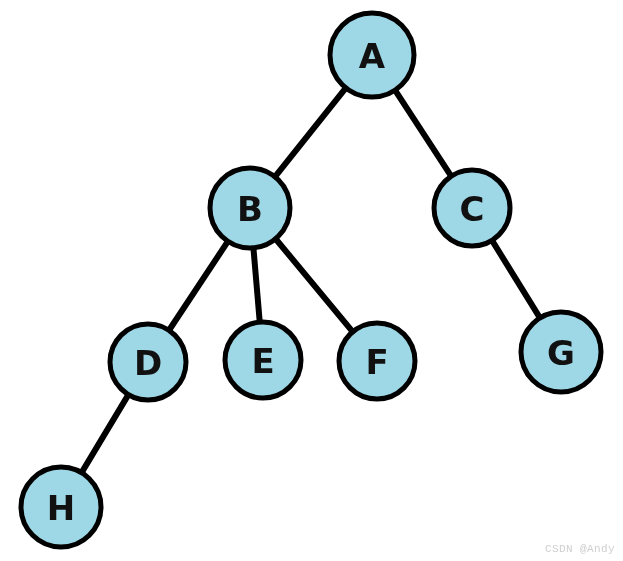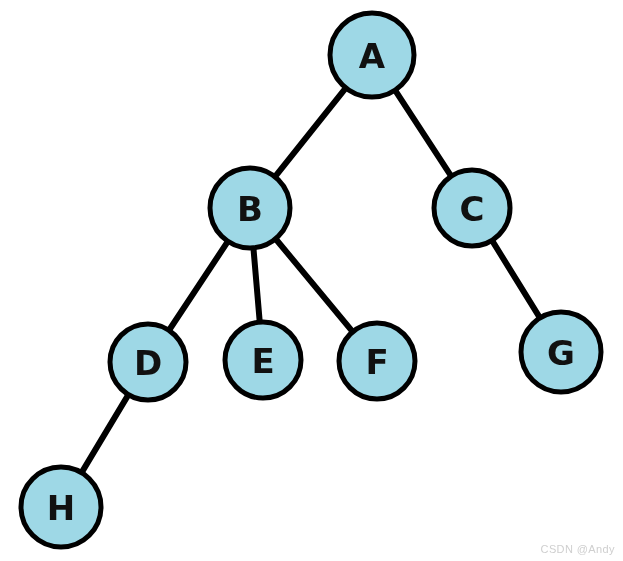--- a/index.html
+++ b/index.html
@@ -40,21 +40,21 @@
     fill: #111111;
     text-anchor: middle;
     dominant-baseline: central;
     paint-order: stroke;
     user-select: none;
   }
   .watermark-text {
     position: absolute;
     right: 8px;
     bottom: 6px;
-    font-family: Liberation Sans, sans-serif;
+    font-family: Liberation Mono, monospace;
     font-size: 11px;
     color: #cfcfcf;
     letter-spacing: 0.4px;
     white-space: nowrap;
   }
 </style>
 </head>
 <body>
 
 <svg id="tree-canvas" viewBox="0 0 623 561">

